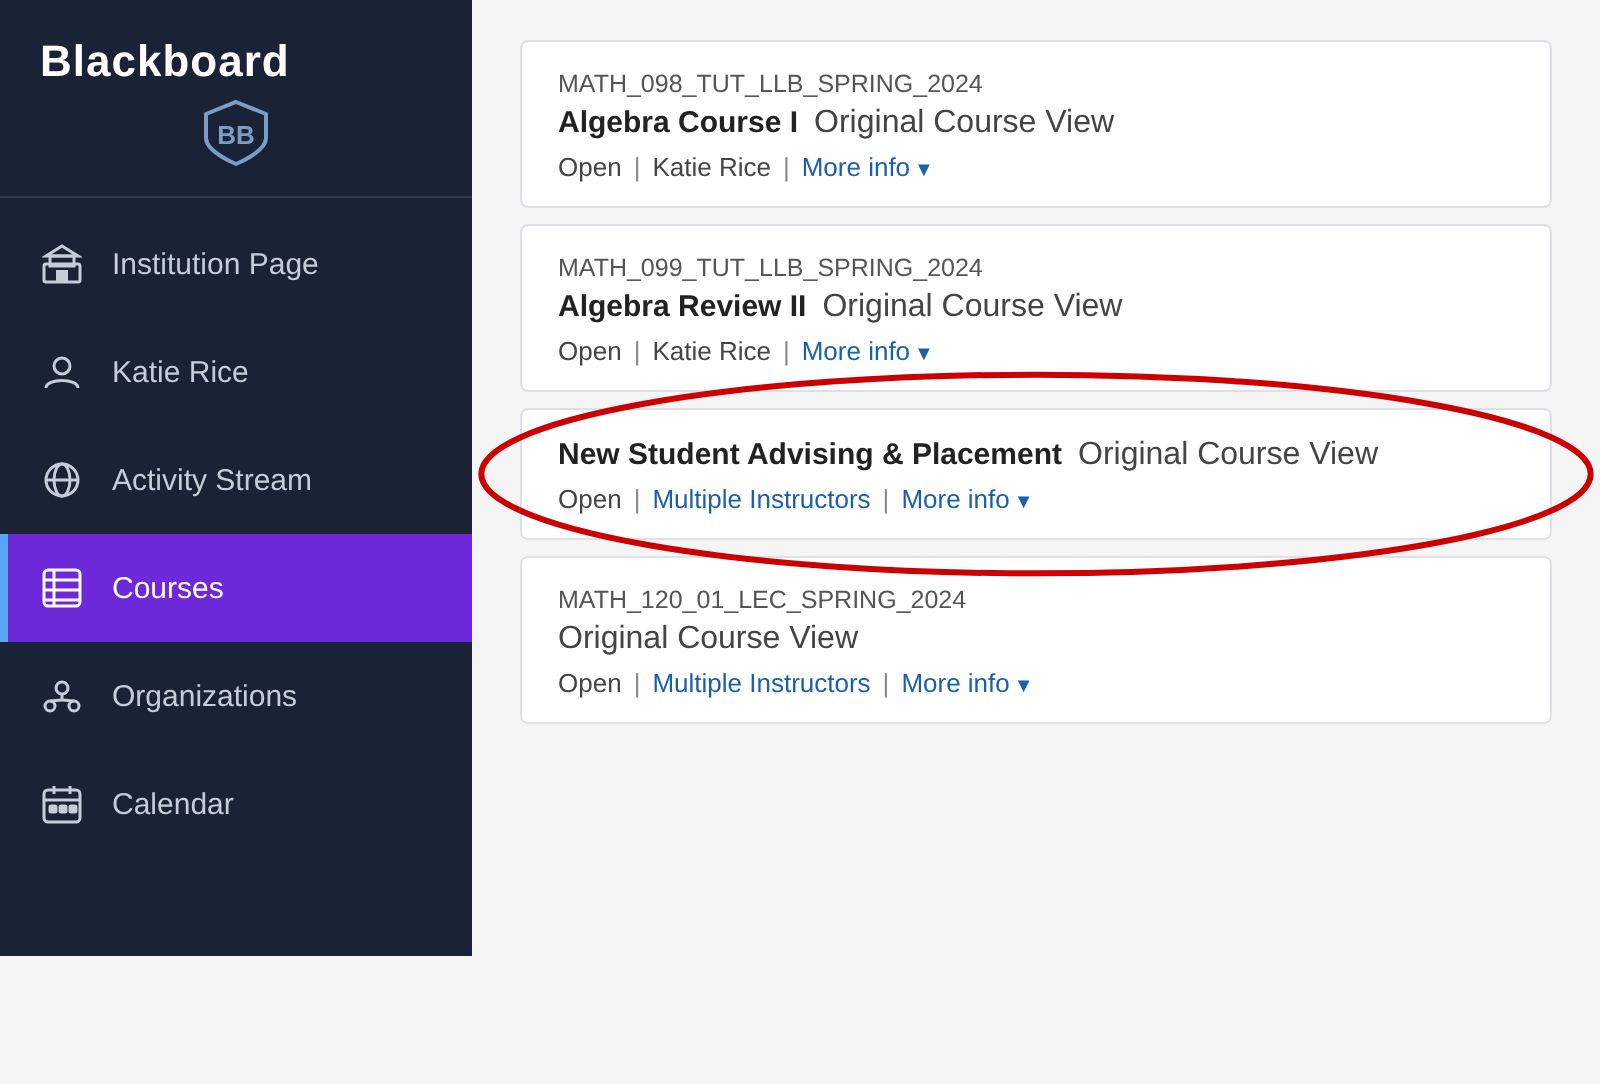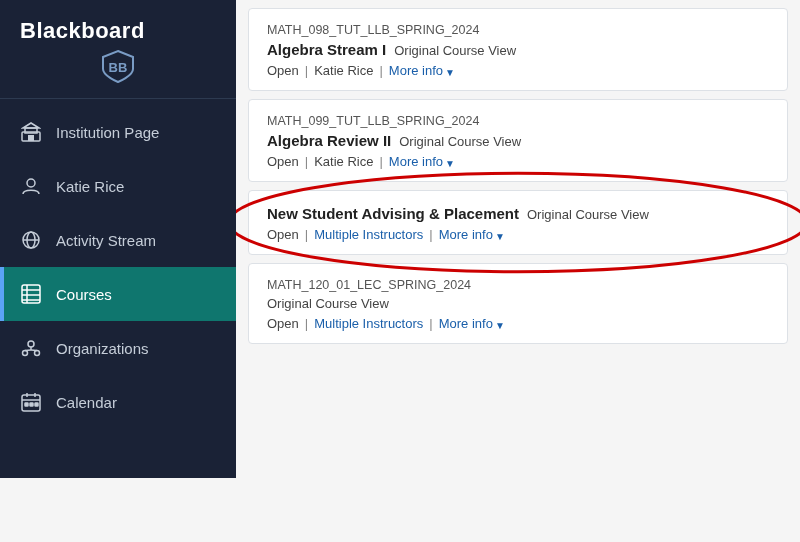--- a/index.html
+++ b/index.html
@@ -40,21 +40,21 @@
       display: flex;
       align-items: center;
       gap: 14px;
       padding: 16px 20px;
       color: #c5cdd8;
       cursor: pointer;
       font-size: 15px;
       transition: background 0.15s;
     }
     .nav-item.active {
-      background: #0f766e;
+      background: #6d28d9;
       color: #fff;
       border-left: 4px solid #5ba3f5;
       padding-left: 16px;
     }
     .nav-item .nav-icon {
       width: 22px;
       height: 22px;
       display: flex;
       align-items: center;
       justify-content: center;
@@ -63,21 +63,21 @@
     }
     .nav-item .nav-label {
       font-size: 15px;
     }
 
     
     .main {
       flex: 1;
       overflow-y: auto;
       background: #f5f5f5;
-      padding: 0;
+      padding: 12px;
     }
     .course-list {
       display: flex;
       flex-direction: column;
       gap: 0;
     }
     .course-card {
       background: #fff;
       border: 1px solid #dde1e6;
       border-radius: 4px;
@@ -99,21 +99,21 @@
       align-items: baseline;
       gap: 8px;
       margin-bottom: 5px;
     }
     .course-card .course-title {
       font-size: 15px;
       font-weight: bold;
       color: #222;
     }
     .course-card .course-view-tag {
-      font-size: 13px;
+      font-size: 16px;
       color: #444;
       font-weight: normal;
     }
     .course-card .course-meta {
       font-size: 13px;
       color: #444;
       display: flex;
       align-items: center;
       gap: 0;
     }
@@ -225,21 +225,21 @@
       <span class="nav-label">Calendar</span>
     </div>
   </nav>
 </aside>
 
 <main class="main">
   <div class="course-list" id="course-list">
   <div class="course-card">
     <div class="course-code">MATH_098_TUT_LLB_SPRING_2024</div>
     <div class="course-title-row">
-      <span class="course-title">Algebra Stream I</span>
+      <span class="course-title">Algebra Course I</span>
       <span class="course-view-tag">Original Course View</span>
     </div>
     <div class="course-meta">
       <span>Open</span>
       <span class="sep"> | </span>
       <span>Katie Rice</span>
       <span class="sep"> | </span>
       <a href="#" class="more-info-link">More info <span class="chevron-down">▼</span></a>
     </div>
   </div>

